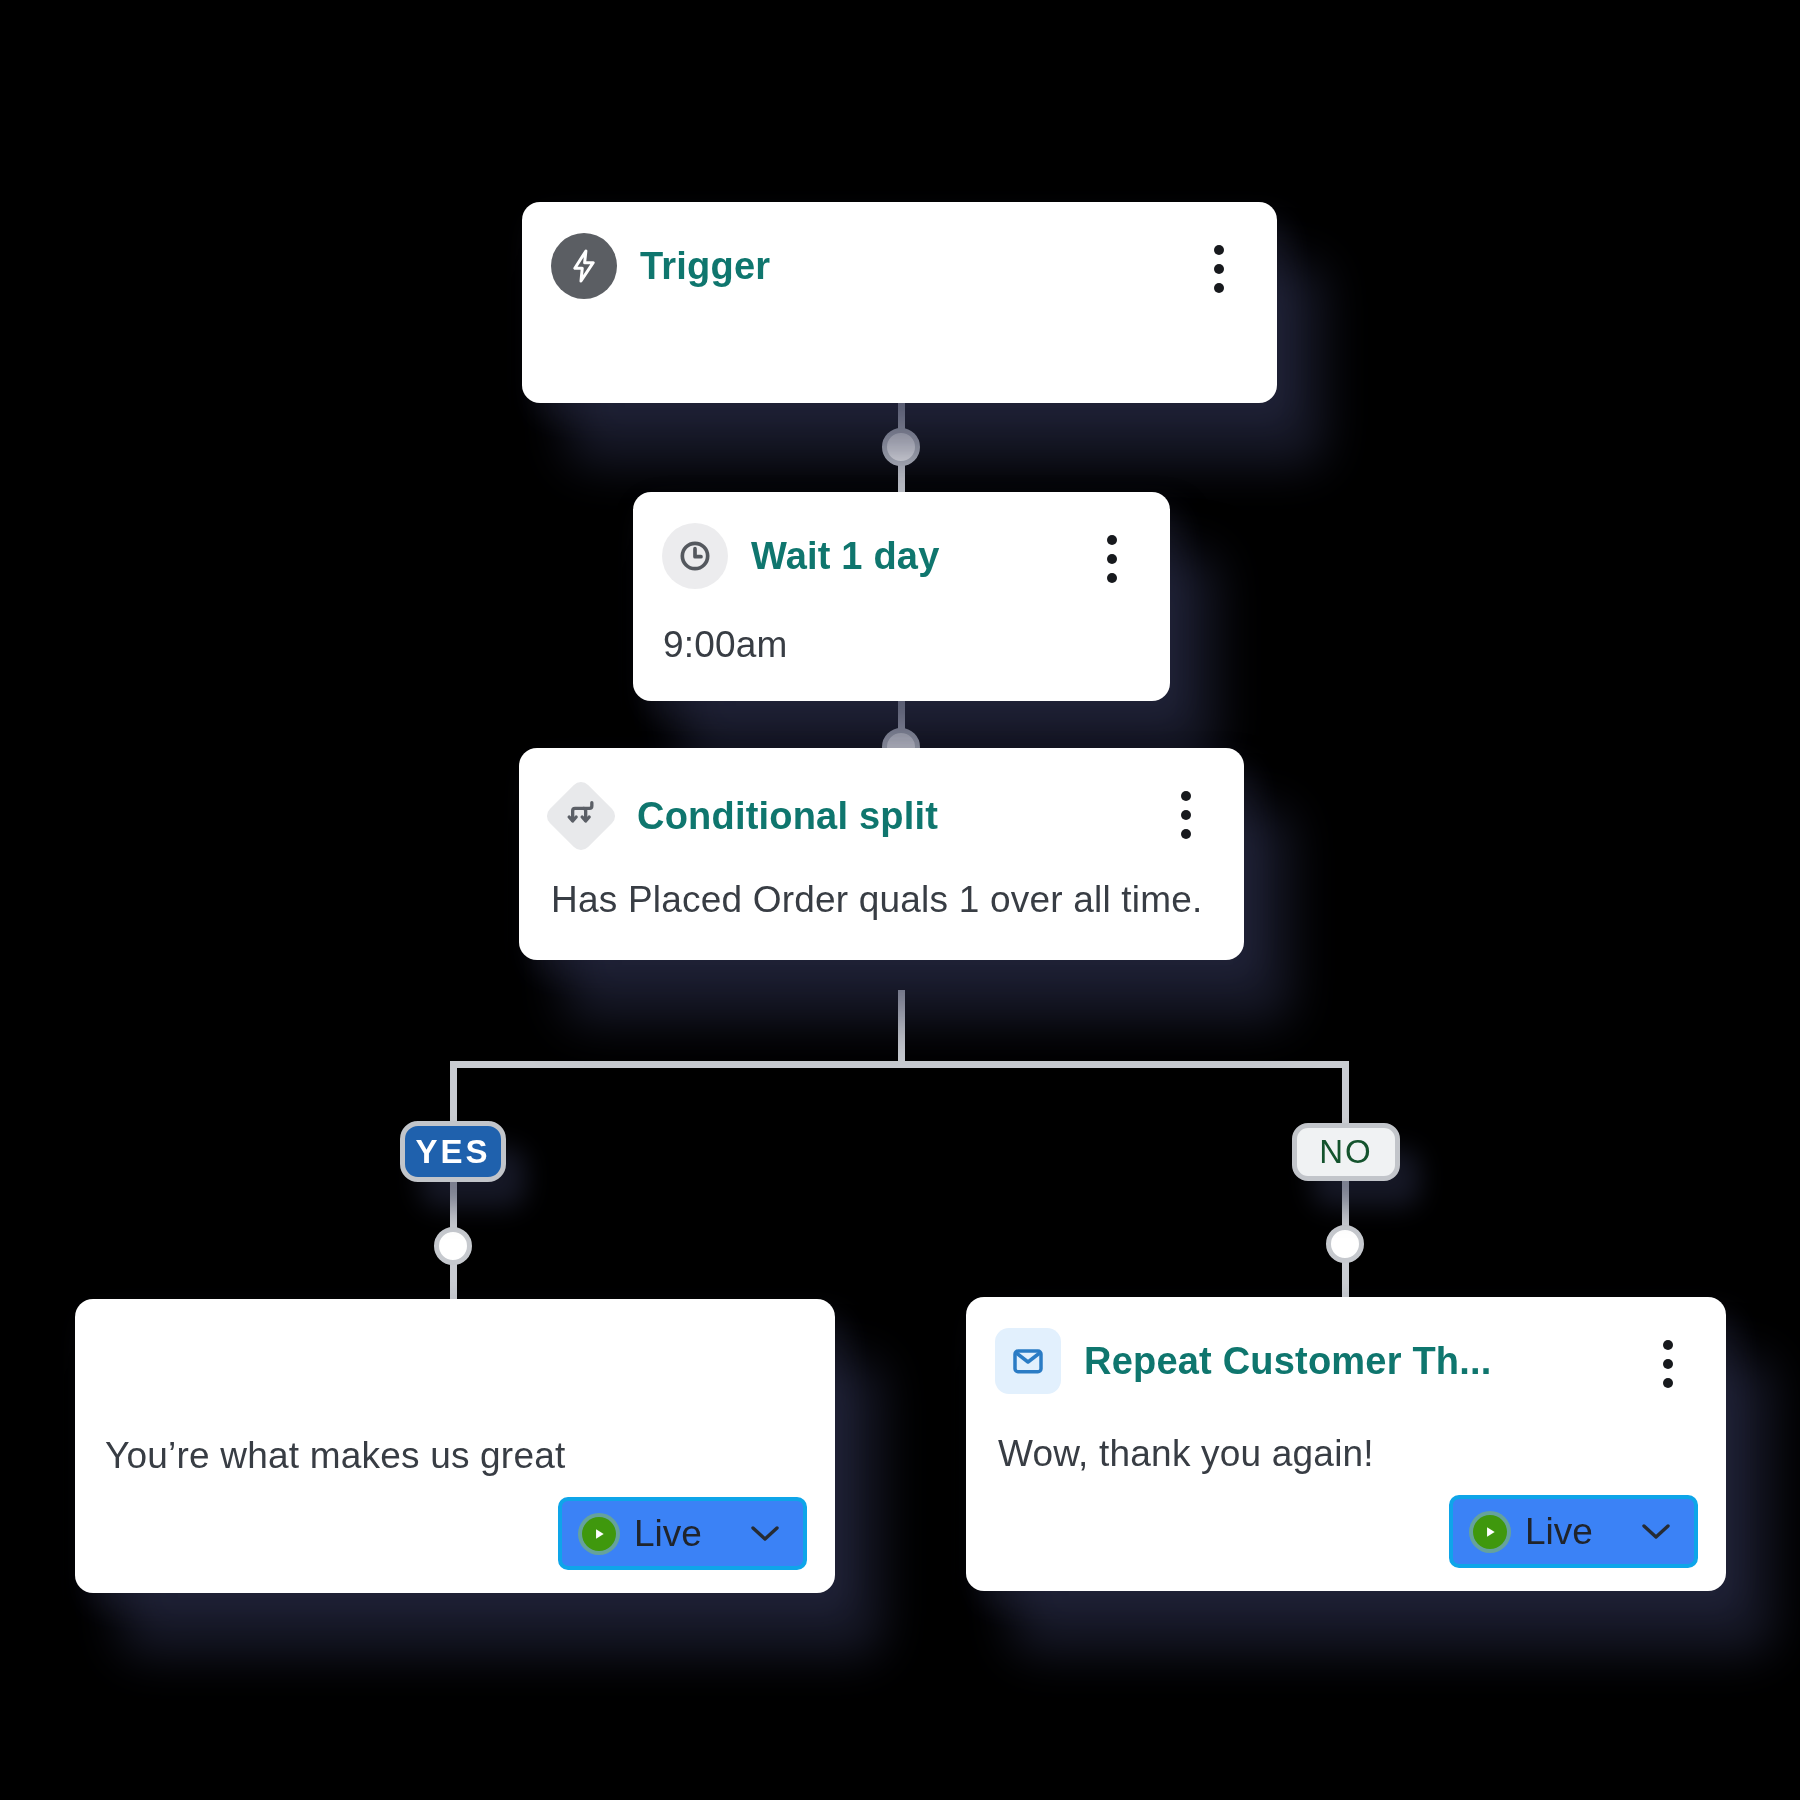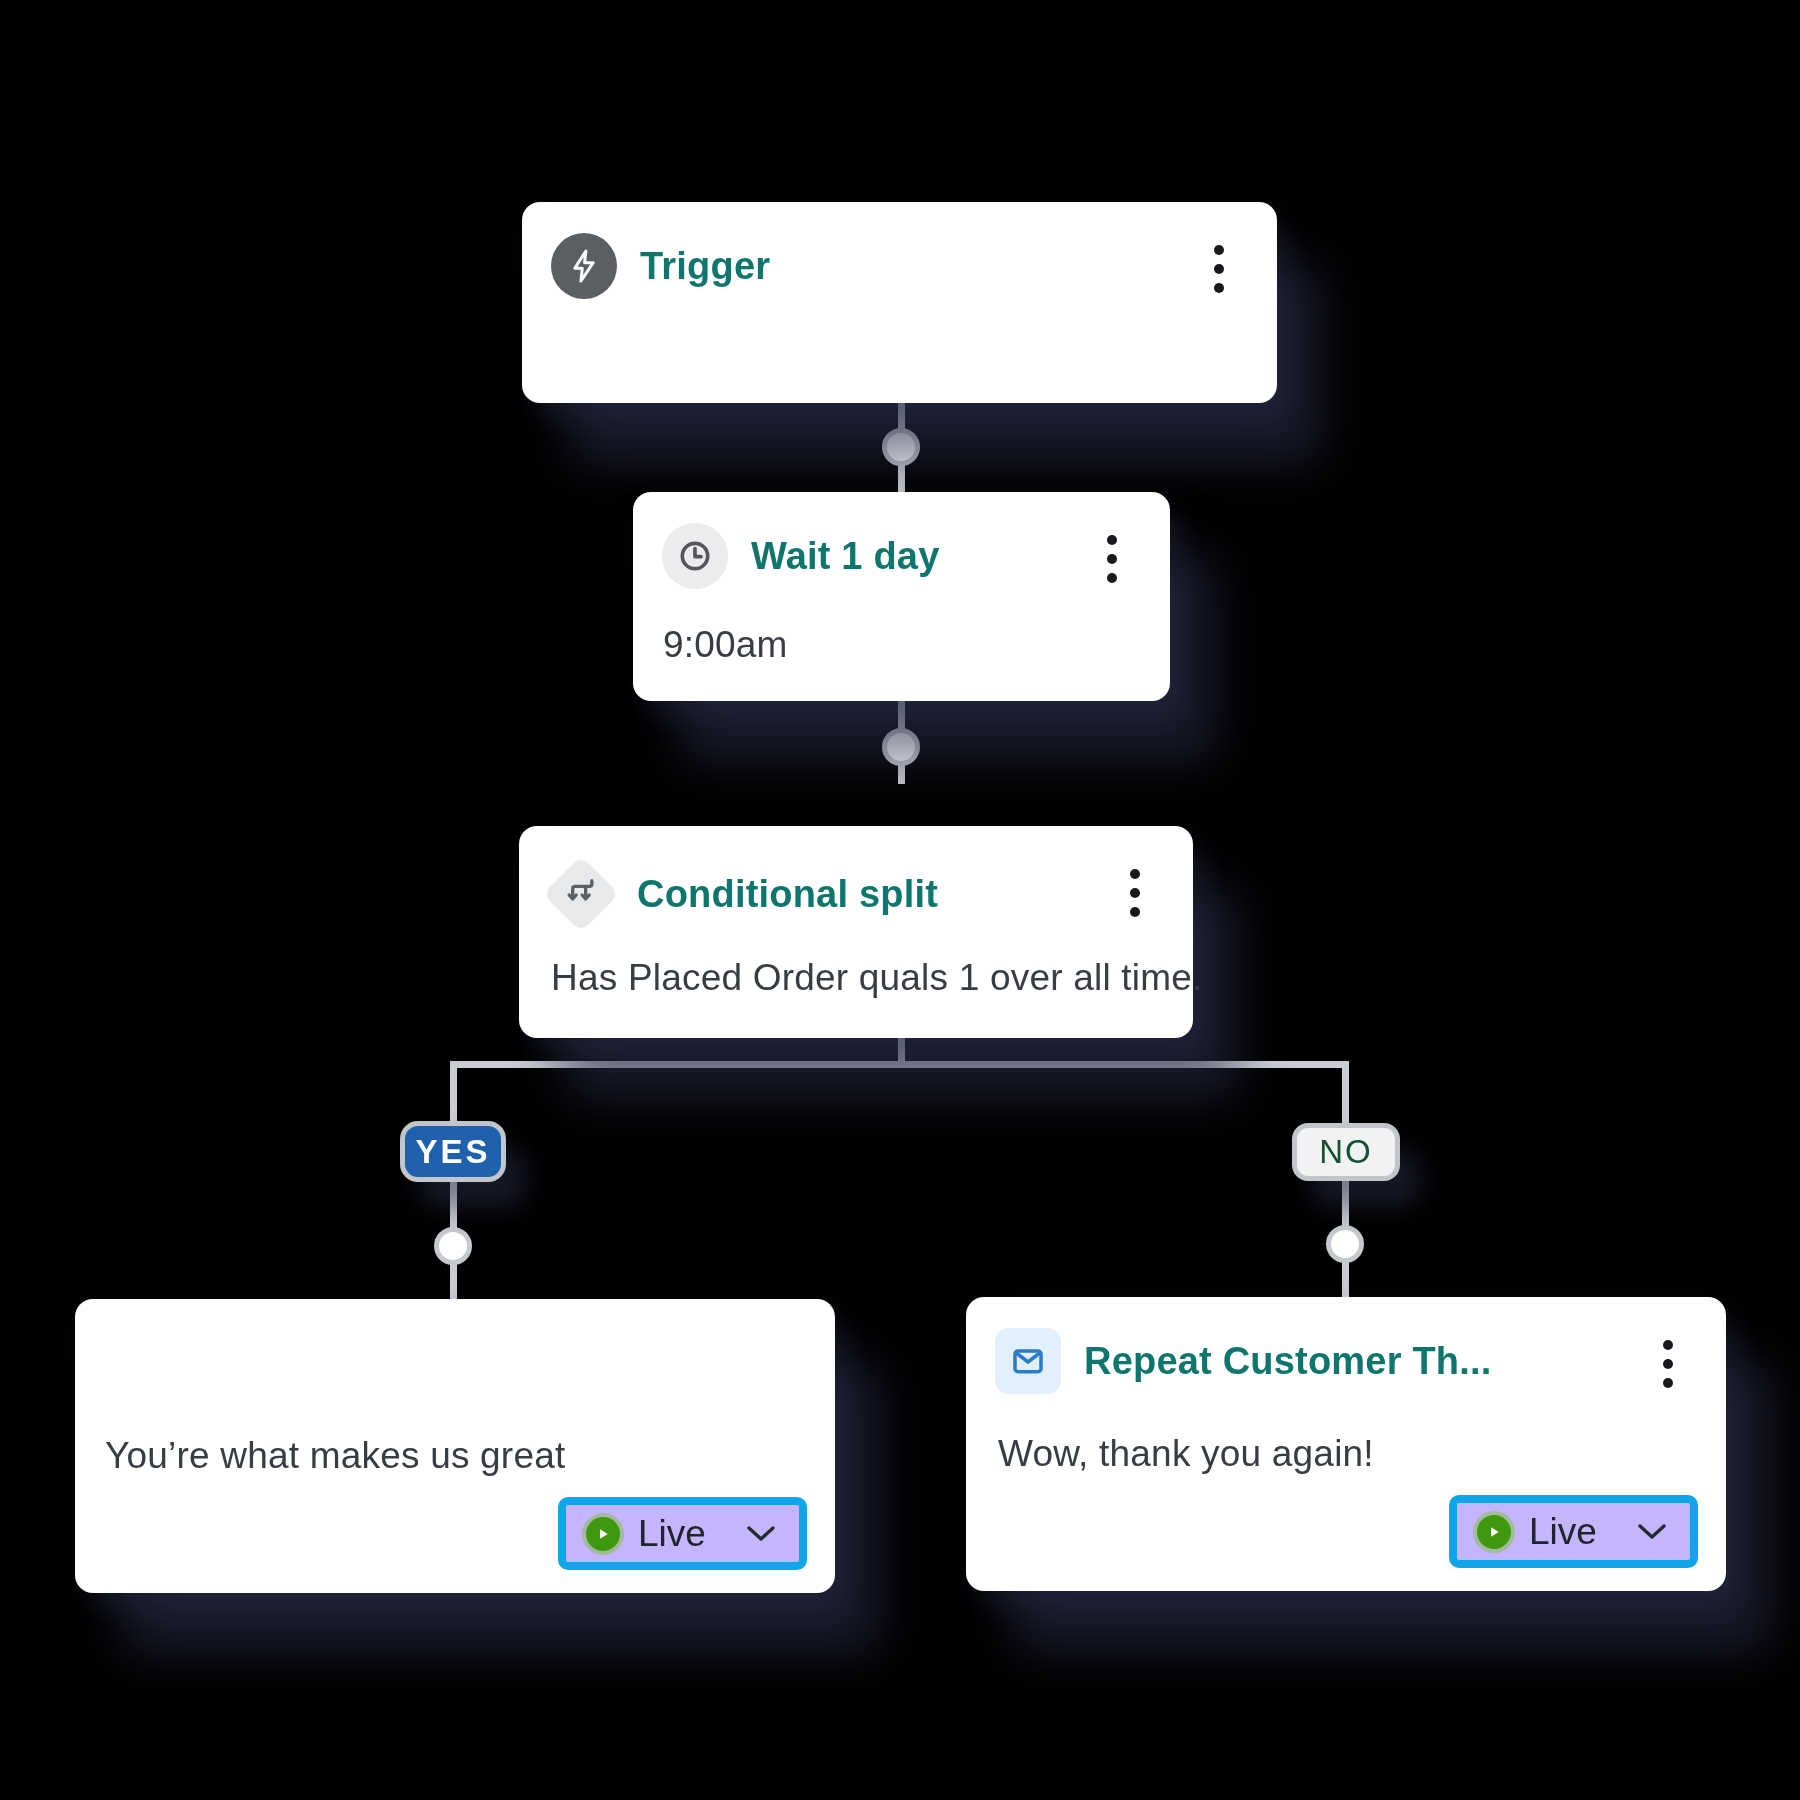--- a/index.html
+++ b/index.html
@@ -39,32 +39,32 @@
            box-shadow: 20px 26px 26px rgba(44,47,76,0.5); }
   .badge-yes { left:400px; top:1121px; width:106px; height:61px; background:#1f61ad;
                border:5px solid #c2c5ca; border-radius:18px;
                color:#fff; font-size:33px; font-weight:600; letter-spacing:3px; }
   .badge-no  { left:1292px; top:1123px; width:108px; height:58px; background:#f0f2f3;
                border:5px solid #c2c5ca; border-radius:16px;
                color:#14532d; font-size:33px; font-weight:500; letter-spacing:2px; }
 
   
   .status-pill { position:absolute; right:28px; bottom:23px; width:249px; height:73px;
-                 border:8px solid #0ea5e9; border-radius:10px; background:#c4b5fd;
+                 border:4px solid #0ea5e9; border-radius:10px; background:#3b82f6;
                  display:flex; align-items:center; padding-left:20px; cursor:pointer; }
   .live-dot { width:34px; height:34px; border-radius:50%; background:#3f980d;
               box-shadow:0 0 0 4px rgba(136,189,82,0.55);
               display:flex; align-items:center; justify-content:center; }
   .status-label { margin-left:18px; font-size:37px; color:#20242b; }
   .pill-chevron { position:absolute; right:22px; top:50%; transform:translateY(-50%); display:flex; }
 
   
   #card-trigger { left:522px; top:202px; width:755px; height:201px; }
   #card-wait    { left:633px; top:492px; width:537px; height:209px; }
-  #card-split   { left:519px; top:826px; width:674px; height:212px; }
+  #card-split   { left:519px; top:748px; width:725px; height:212px; }
   #card-email-yes { left:75px;  top:1299px; width:760px; height:294px; }
   #card-email-no  { left:966px; top:1297px; width:760px; height:294px;text-align:right; }
 </style>
 </head>
 <body>
 
 <div class="stage">
 
   <div class="connector" style="left:898px; top:400px; width:7px; height:95px;"></div>
   <div class="connector" style="left:898px; top:698px; width:7px; height:86px;"></div>

